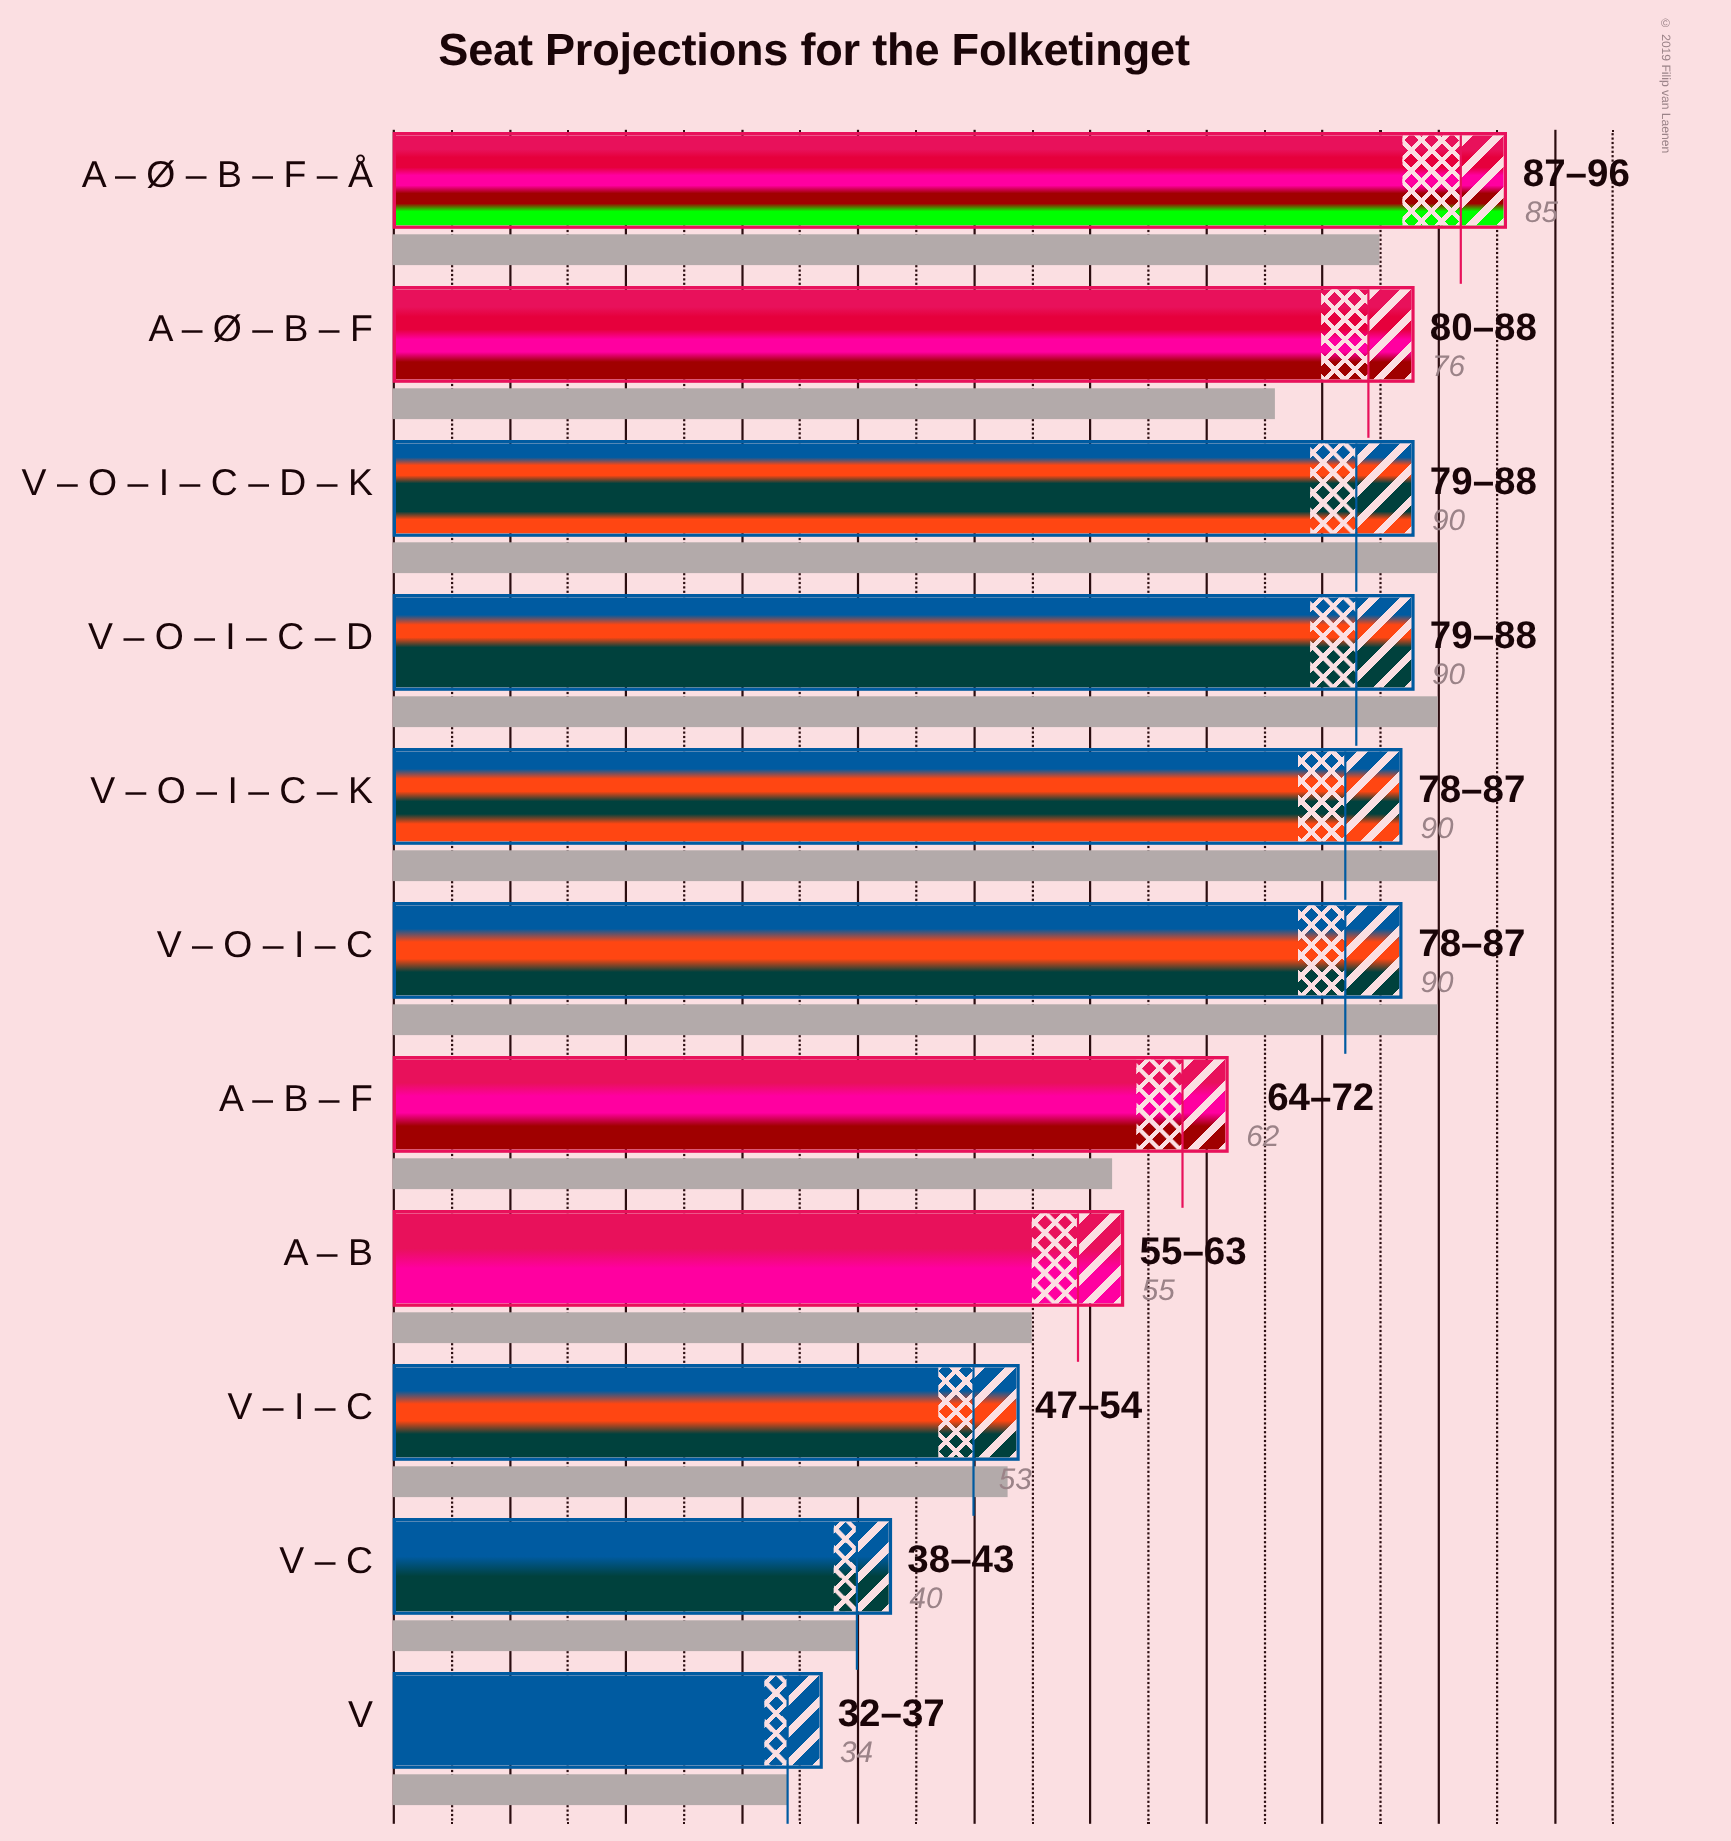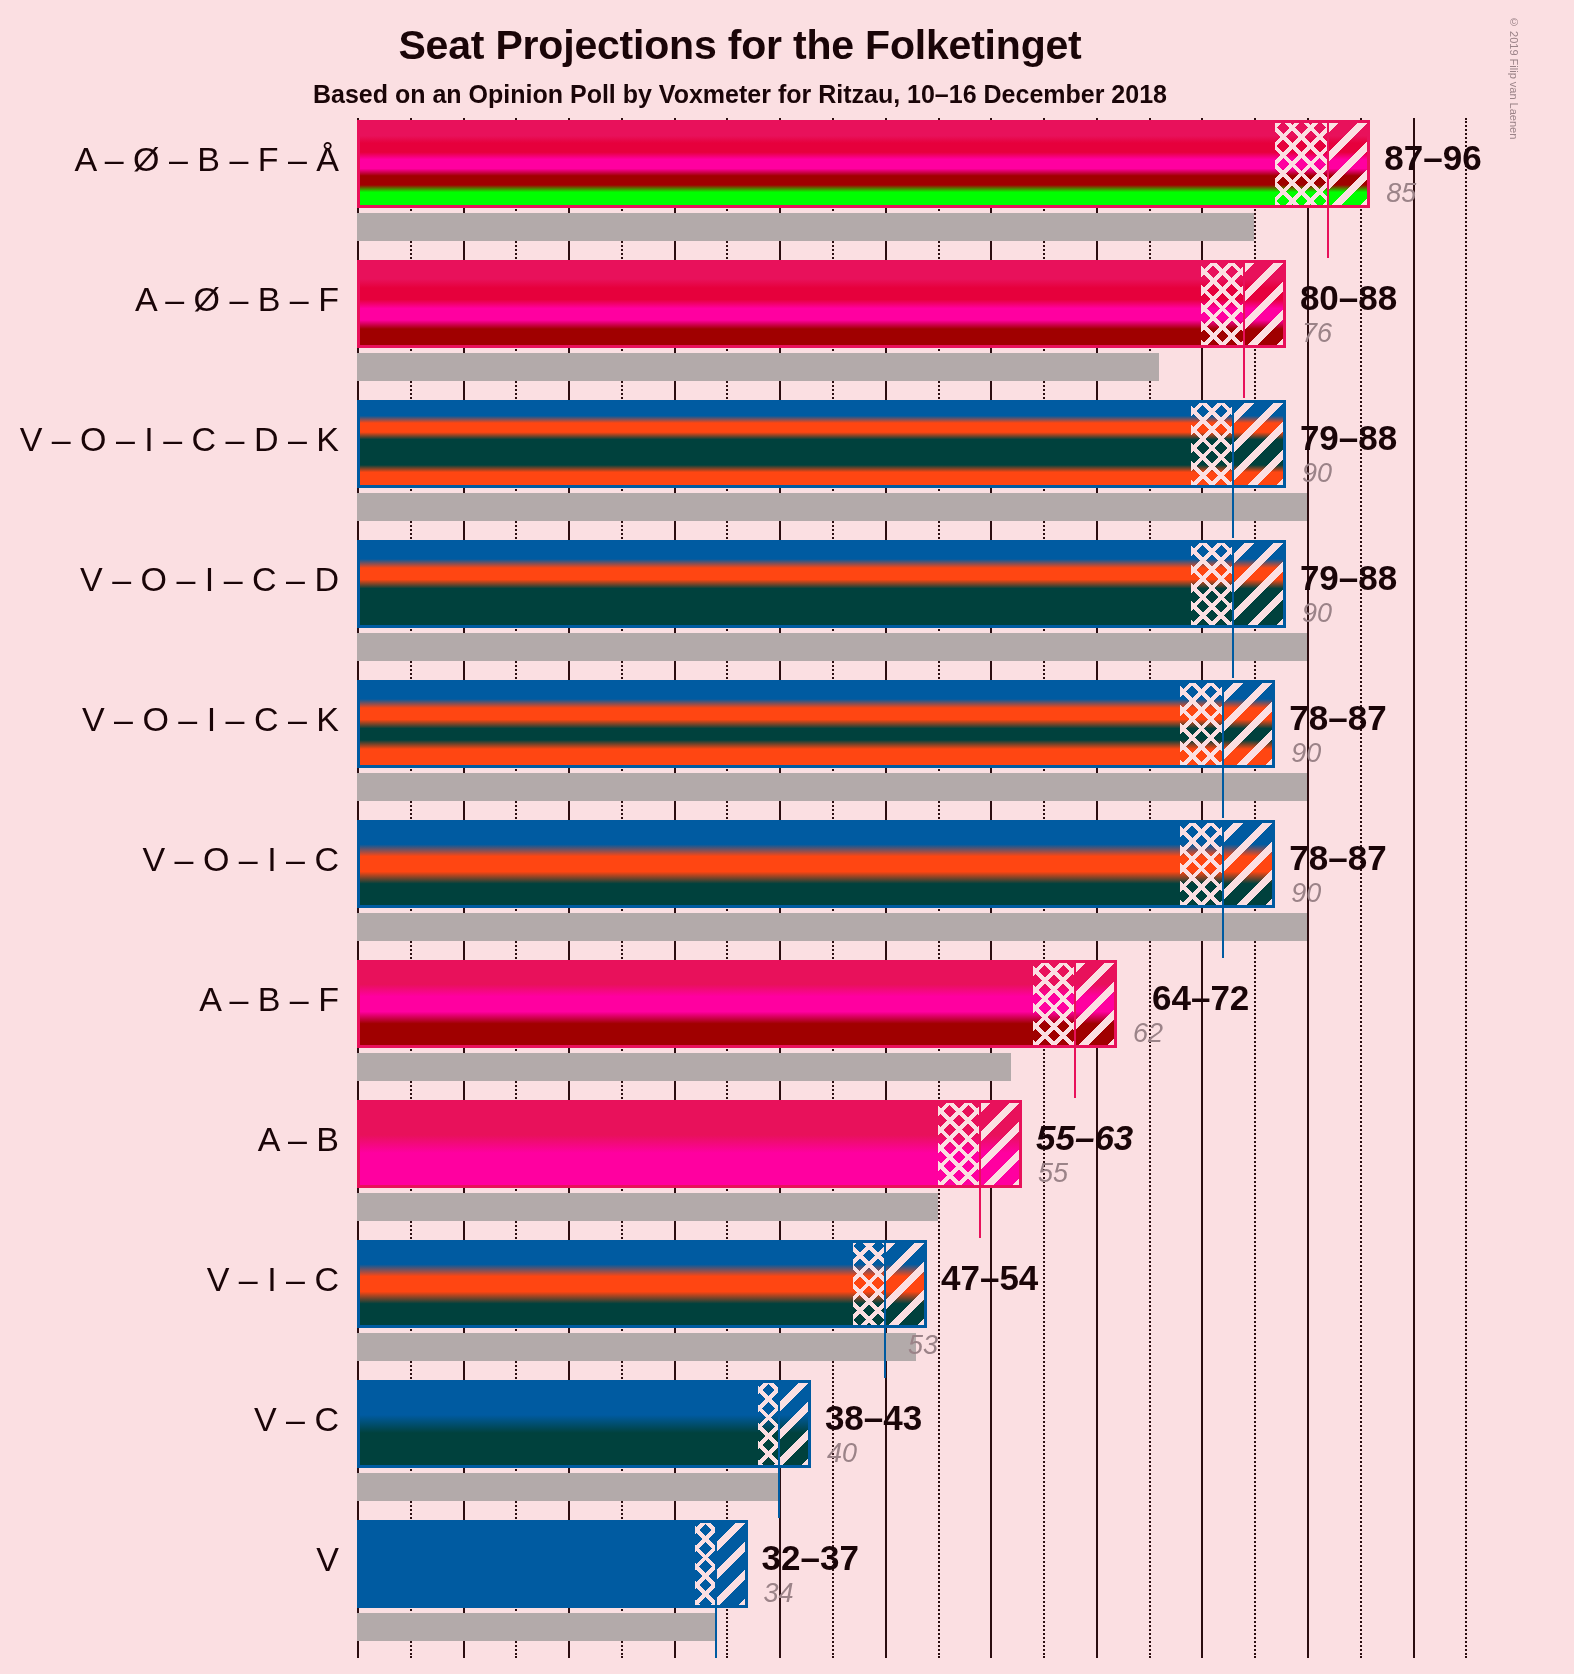--- a/index.html
+++ b/index.html
@@ -99,21 +99,20 @@
     text-align:right; padding-right:95px; margin-top:4px;
     font-size:26px; font-style:italic; font-weight:bold; color:#9b8388;
   }
 </style>
 </head>
 <body>
 
 <div id="root">
 
   <div id="chart-title">Seat Projections for the Folketinget</div>
-  <div id="chart-subtitle">Based on an Opinion Poll by Voxmeter for Ritzau, 10–16 December 2018</div>
   <div id="copyright">© 2019 Filip van Laenen</div>
 
   <div id="plot">
     <div class="gridlayer" id="gridlayer">
         <div class="gline solid" style="left: 0px;"></div>
         <div class="gline dotted" style="left: 52.7778px;"></div>
         <div class="gline solid" style="left: 105.556px;"></div>
         <div class="gline dotted" style="left: 158.333px;"></div>
         <div class="gline solid" style="left: 211.111px;"></div>
         <div class="gline dotted" style="left: 263.889px;"></div>
@@ -264,21 +263,21 @@
       <div class="vlabel" style="left: 0px; width: 339px; top: 700px;">V – O – I – C – K</div>
       <div class="range" style="left: 1289.33px; top: 698px;">78–87</div>
       <div class="lastval" style="left: 1291.33px; top: 738px;">90</div>
       <div class="vlabel" style="left: 0px; width: 339px; top: 840px;">V – O – I – C</div>
       <div class="range" style="left: 1289.33px; top: 838px;">78–87</div>
       <div class="lastval" style="left: 1291.33px; top: 878px;">90</div>
       <div class="vlabel" style="left: 0px; width: 339px; top: 980px;">A – B – F</div>
       <div class="range" style="left: 1152px; top: 978px;">64–72</div>
       <div class="lastval" style="left: 1133px; top: 1018px;">62</div>
       <div class="vlabel" style="left: 0px; width: 339px; top: 1120px;">A – B</div>
-      <div class="range" style="left: 1036px; top: 1118px; font-style: italic;">55–63</div>
+      <div class="range" style="left: 1036px; top: 1118px;">55–63</div>
       <div class="lastval" style="left: 1038px; top: 1158px;">55</div>
       <div class="vlabel" style="left: 0px; width: 339px; top: 1260px;">V – I – C</div>
       <div class="range" style="left: 941px; top: 1258px;">47–54</div>
       <div class="lastval" style="left: 908px; top: 1298px; margin-top: 32px;">53</div>
       <div class="vlabel" style="left: 0px; width: 339px; top: 1400px;">V – C</div>
       <div class="range" style="left: 824.889px; top: 1398px;">38–43</div>
       <div class="lastval" style="left: 826.889px; top: 1438px;">40</div>
       <div class="vlabel" style="left: 0px; width: 339px; top: 1540px;">V</div>
       <div class="range" style="left: 761.556px; top: 1538px;">32–37</div>
       <div class="lastval" style="left: 763.556px; top: 1578px;">34</div>

